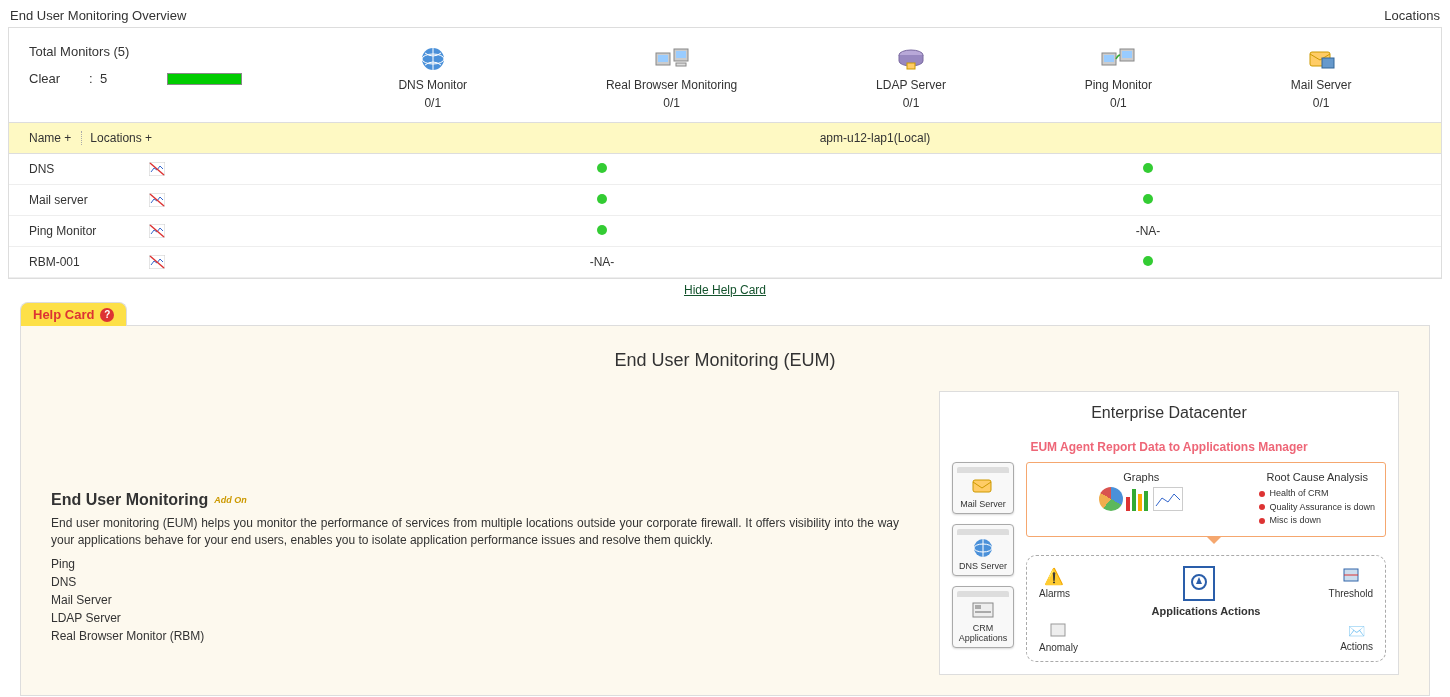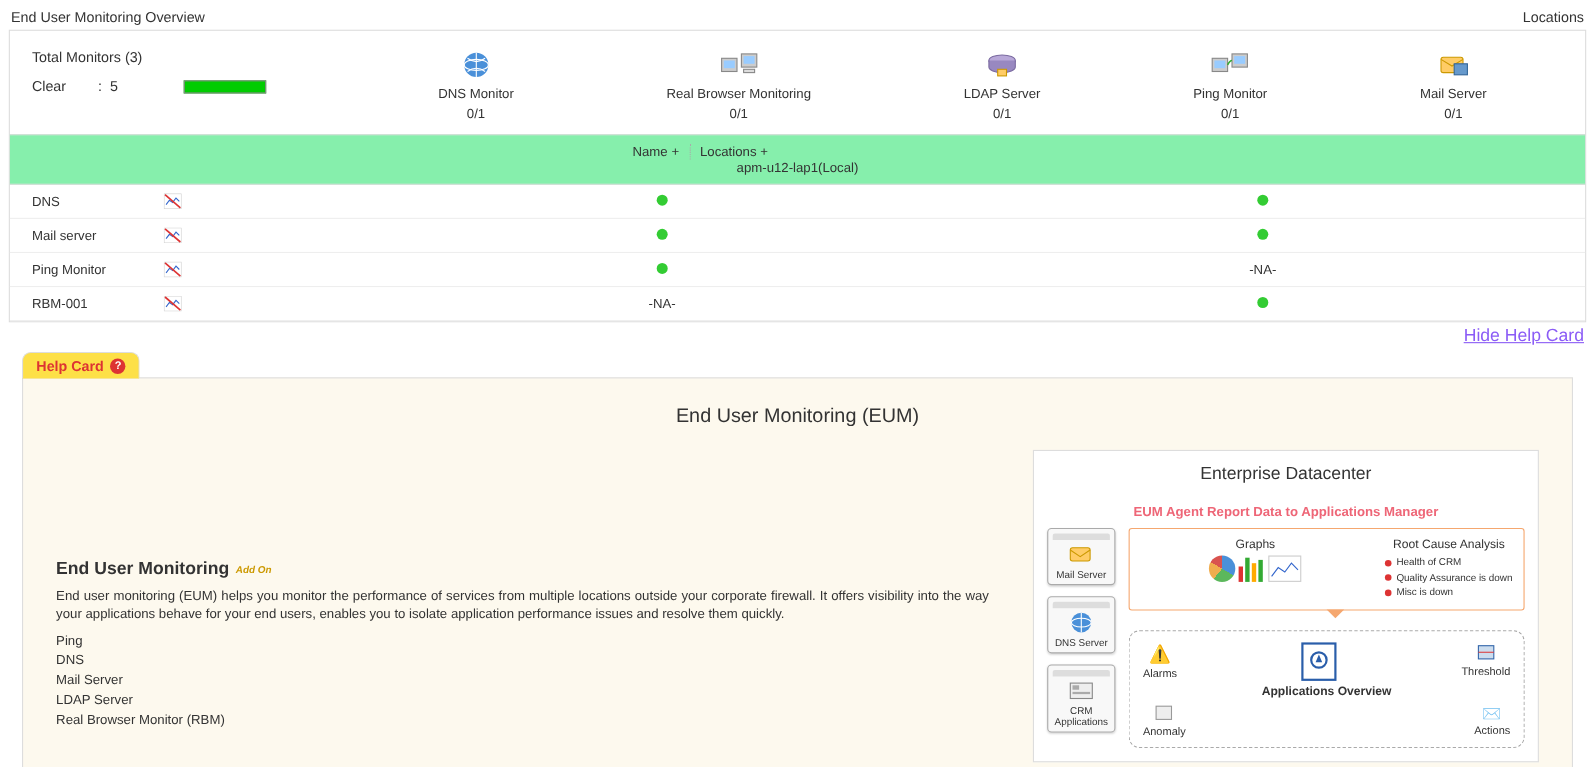--- a/index.html
+++ b/index.html
@@ -19,33 +19,33 @@
   .summary-clear-colon { font-size: 13px; color: #333; }
   .summary-clear-count { font-size: 13px; color: #333; margin-left: 4px; }
   .clear-bar { width: 75px; height: 12px; background: #0c0; border: 1px solid #888; margin-left: 40px; }
   
   .monitor-types { display: flex; flex: 1; justify-content: space-around; }
   .mtype { display: flex; flex-direction: column; align-items: center; gap: 4px; }
   .mtype-icon { width: 36px; height: 30px; display: flex; align-items: center; justify-content: center; }
   .mtype-name { font-size: 12px; color: #333; }
   .mtype-count { font-size: 12px; color: #333; }
   
-  .table-header { display: flex; background: #86efac; border-top: 1px solid #ddd; border-bottom: 1px solid #ddd; padding: 8px 20px; align-items: center; flex-direction: column; }
+  .table-header { display: flex; background: #fef9c3; border-top: 1px solid #ddd; border-bottom: 1px solid #ddd; padding: 8px 20px; align-items: center; }
   .th-left { display: flex; gap: 10px; width: 300px; }
   .th-sort { font-size: 12px; color: #333; cursor: pointer; }
   .th-loc { flex: 1; text-align: center; font-size: 12px; }
   .th-loc.red { color: #d33; }
   
   .table-row { display: flex; border-bottom: 1px solid #eee; padding: 8px 20px; align-items: center; }
   .tr-name { width: 120px; font-size: 12px; color: #333; }
   .tr-icon { width: 180px; display: flex; align-items: center; }
   .tr-cell { flex: 1; text-align: center; font-size: 12px; }
   .status-dot { width: 10px; height: 10px; border-radius: 50%; background: #3c3; display: inline-block; }
   
-  .hide-help { text-align: right; padding: 4px 10px; font-size: 16px; color: #8b5cf6; text-decoration: underline; cursor: pointer; }
+  .hide-help { text-align: center; padding: 4px 10px; font-size: 12px; color: #14532d; text-decoration: underline; cursor: pointer; }
   
   .helpcard-tab { display: inline-flex; align-items: center; gap: 6px; margin-left: 20px; background: #fde047; border: 1px solid #ddd; border-bottom: none; border-radius: 8px 8px 0 0; padding: 4px 12px; font-size: 13px; color: #d33; font-weight: bold; position: relative; top: 1px; }
   .helpcard-q { width: 14px; height: 14px; border-radius: 50%; background: #d33; color: #fff; font-size: 10px; display: flex; align-items: center; justify-content: center; font-weight: bold; }
   
   .helpcard-body { margin: 0 20px 10px 20px; border: 1px solid #ddd; background: #fdf9ee; padding: 24px 30px 20px 30px; }
   .helpcard-title-main { font-size: 18px; color: #333; text-align: center; margin-bottom: 20px; font-weight: normal; }
   .helpcard-subtitle { font-size: 16px; color: #333; text-align: center; margin: 16px 0; }
   
   .helpcard-cols { display: flex; gap: 40px; }
   .helpcard-lcol { flex: 1; }
@@ -95,21 +95,21 @@
 
 <div class="header-row">
   <div class="header-title">End User Monitoring Overview</div>
   <div class="header-link">Locations</div>
 </div>
 
 <div class="dashboard-frame">
 
   <div class="summary-row">
     <div class="summary-left">
-      <div class="summary-total">Total Monitors (3)</div>
+      <div class="summary-total">Total Monitors (5)</div>
       <div class="summary-clear-row">
         <span class="summary-clear-label">Clear</span>
         <span>
           <span class="summary-clear-colon">:</span>
           <span class="summary-clear-count">5</span>
         </span>
         <span class="clear-bar"></span>
       </div>
     </div>
     <div class="monitor-types" id="monitor-types">
@@ -362,21 +362,21 @@
               <div class="appmgr-item">
                 <span>
                   <svg width="18" height="16">
                       <rect x="2" y="2" width="14" height="12" fill="#cde" stroke="#36a"></rect>
                       <line x1="2" y1="8" x2="16" y2="8" stroke="#d33"></line>
                     </svg>
                 </span>
                 <span class="appmgr-item-label">Threshold</span>
               </div>
             </div>
-            <div class="appmgr-title">Applications Overview</div>
+            <div class="appmgr-title">Applications Actions</div>
             <div class="appmgr-row2">
               <div class="appmgr-item">
                 <span>
                   <svg width="16" height="14">
                       <rect x="1" y="1" width="14" height="12" fill="#eee" stroke="#999"></rect>
                     </svg>
                 </span>
                 <span class="appmgr-item-label">Anomaly</span>
               </div>
               <div class="appmgr-item">

